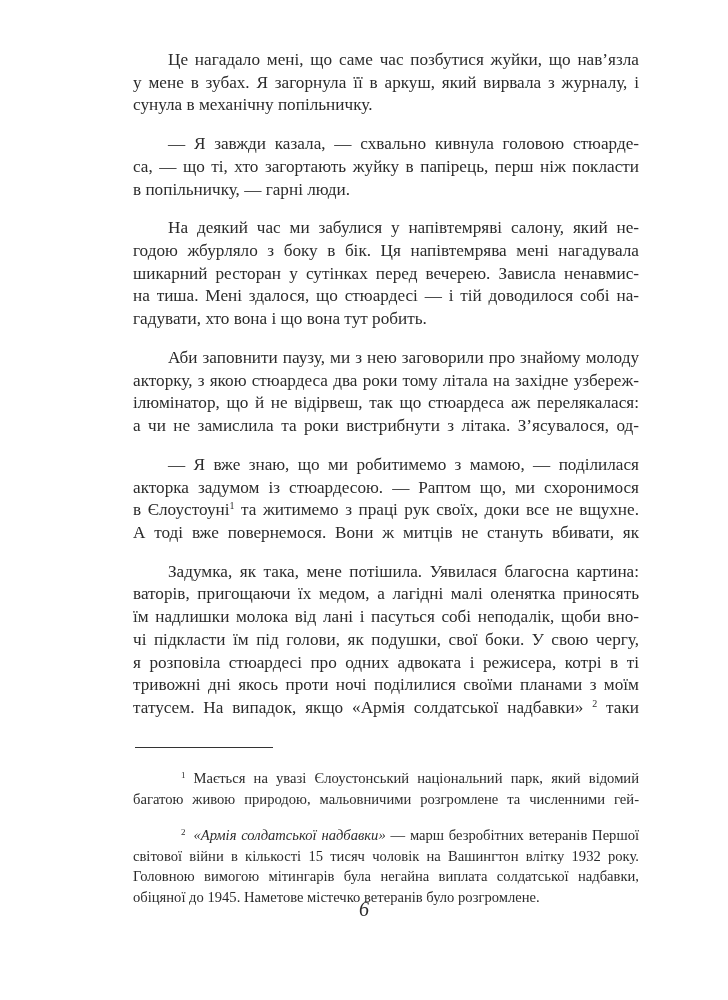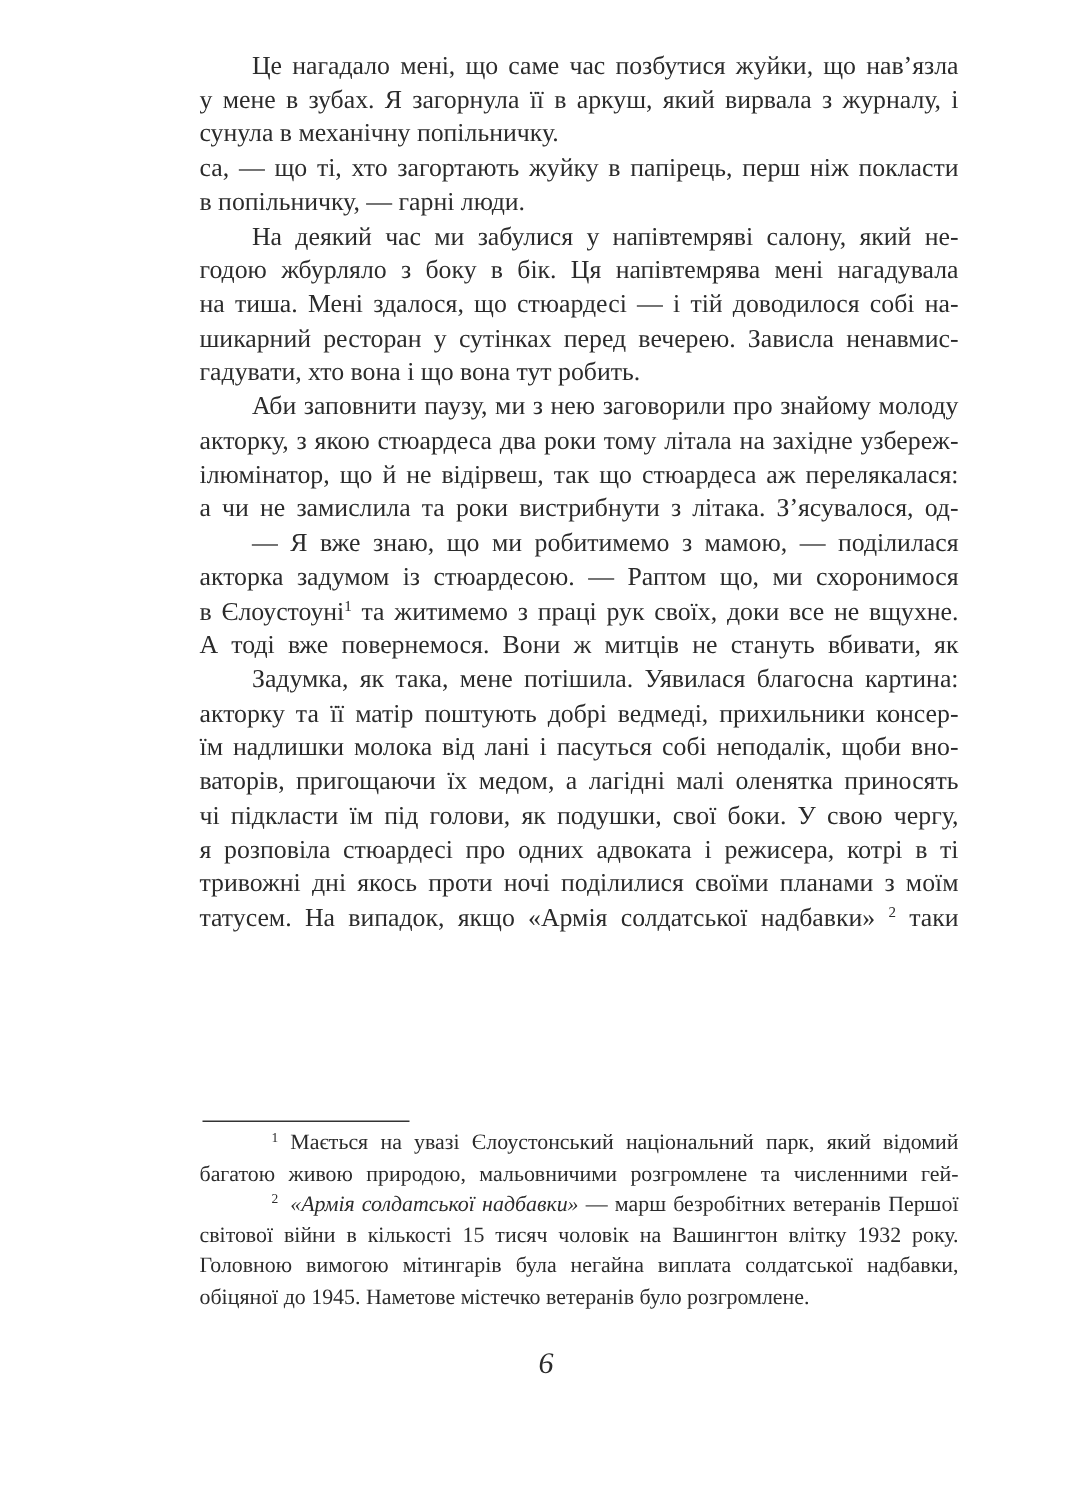--- a/index.html
+++ b/index.html
@@ -7,21 +7,21 @@
     width: 728px; height: 1000px; background: #ffffff; position: relative; overflow: hidden;
     font-family: "Liberation Serif", "DejaVu Serif", serif; color: #2b2b2b;
   }
   .page { position: absolute; left: 0; top: 0; width: 728px; height: 1000px; }
   .body-text {
     position: absolute; left: 133px; top: 33px; width: 506px;
     font-size: 17.2px; line-height: 22.72px;
   }
   .line { display: block; white-space: nowrap; text-align: justify; text-align-last: justify; height: 22.72px; overflow: visible; }
   .line.last { text-align-last: left; }
-  .line.indent { padding-left: 35px; }
+  .line.indent { padding-left: 35px; margin-top: 16px; }
   sup { font-size: 10px; line-height: 0; vertical-align: 6px; }
   .rule { position: absolute; left: 135px; top: 747px; width: 138px; height: 1px; background: #333; }
   .notes {
     position: absolute; left: 133px; top: 752px; width: 506px;
     font-size: 14.6px; line-height: 20.5px; font-family: Liberation Serif, serif;
   }
   .notes .line { height: 20.5px; }
   .notes .indent { padding-left: 48px; }
   .notes sup { font-size: 9px; vertical-align: 5px; margin-right: 8px; }
   .pagenum {
@@ -31,39 +31,39 @@
   em { font-style: italic; }
 </style>
 </head>
 <body>
 
 <div class="page">
   <div class="body-text">
     <span class="line indent">Це нагадало мені, що саме час позбутися жуйки, що нав’язла</span>
     <span class="line">у мене в зубах. Я загорнула її в аркуш, який вирвала з журналу, і</span>
     <span class="line last">сунула в механічну попільничку.</span>
+    <span class="line indent">— Я завжди казала, — схвально кивнула головою стюарде-</span>
     <span class="line">са, — що ті, хто загортають жуйку в папірець, перш ніж покласти</span>
     <span class="line last">в попільничку, — гарні люди.</span>
     <span class="line indent">На деякий час ми забулися у напівтемряві салону, який не-</span>
     <span class="line">годою жбурляло з боку в бік. Ця напівтемрява мені нагадувала</span>
+    <span class="line">шикарний ресторан у сутінках перед вечерею. Зависла ненавмис-</span>
     <span class="line">на тиша. Мені здалося, що стюардесі — і тій доводилося собі на-</span>
-    <span class="line">шикарний ресторан у сутінках перед вечерею. Зависла ненавмис-</span>
     <span class="line last">гадувати, хто вона і що вона тут робить.</span>
     <span class="line indent">Аби заповнити паузу, ми з нею заговорили про знайому молоду</span>
     <span class="line">акторку, з якою стюардеса два роки тому літала на західне узбереж-</span>
     <span class="line">ілюмінатор, що й не відірвеш, так що стюардеса аж перелякалася:</span>
     <span class="line">а чи не замислила та роки вистрибнути з літака. З’ясувалося, од-</span>
     <span class="line indent">— Я вже знаю, що ми робитимемо з мамою, — поділилася</span>
     <span class="line">акторка задумом із стюардесою. — Раптом що, ми схоронимося</span>
     <span class="line"><span>в Єлоустоуні</span><sup>1</sup><span> та житимемо з праці рук своїх, доки все не вщухне.</span></span>
     <span class="line">А тоді вже повернемося. Вони ж митців не стануть вбивати, як</span>
     <span class="line indent">Задумка, як така, мене потішила. Уявилася благосна картина:</span>
-    <span class="line">акторку та її матір поштують добрі ведмеді, прихильники консер-</span>
+    <span class="line">ваторів, пригощаючи їх медом, а лагідні малі оленятка приносять</span>
     <span class="line">їм надлишки молока від лані і пасуться собі неподалік, щоби вно-</span>
-    <span class="line">ваторів, пригощаючи їх медом, а лагідні малі оленятка приносять</span>
     <span class="line">чі підкласти їм під голови, як подушки, свої боки. У свою чергу,</span>
     <span class="line">я розповіла стюардесі про одних адвоката і режисера, котрі в ті</span>
     <span class="line">тривожні дні якось проти ночі поділилися своїми планами з моїм</span>
     <span class="line"><span>татусем. На випадок, якщо «Армія солдатської надбавки» </span><sup>2</sup><span> таки</span></span>
   </div>
 
   <div class="rule"></div>
 
   <div class="notes">
     <span class="line indent"><sup>1</sup><span>Мається на увазі Єлоустонський національний парк, який відомий</span></span>

